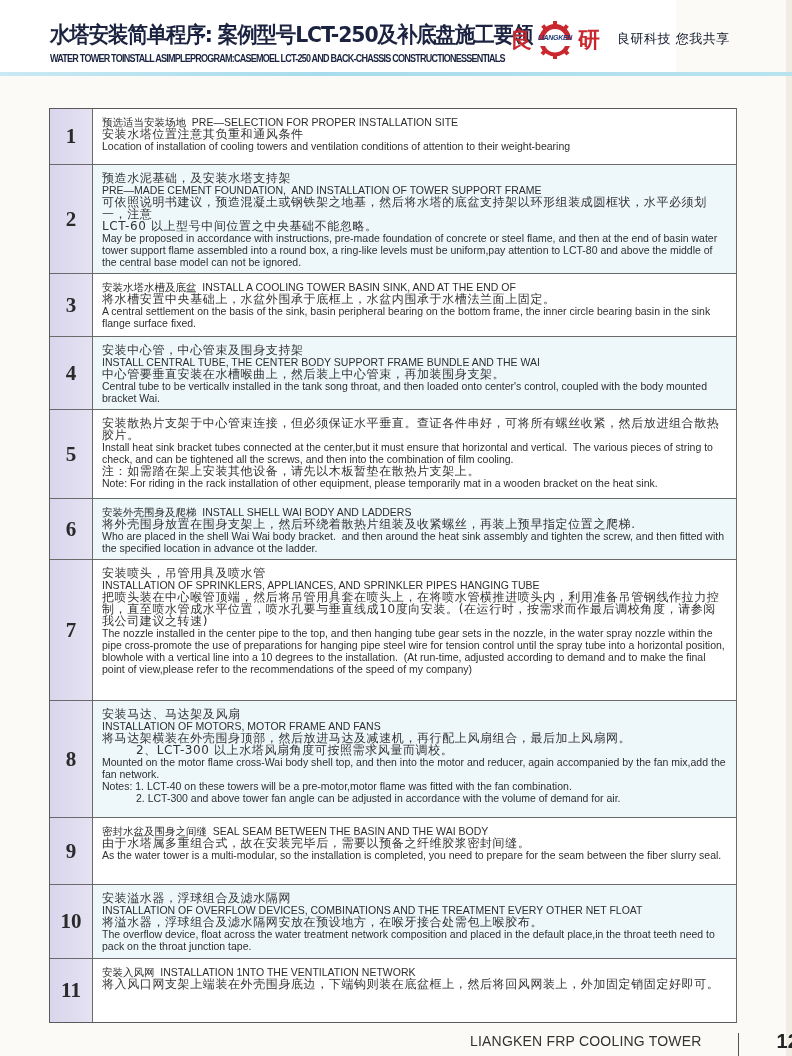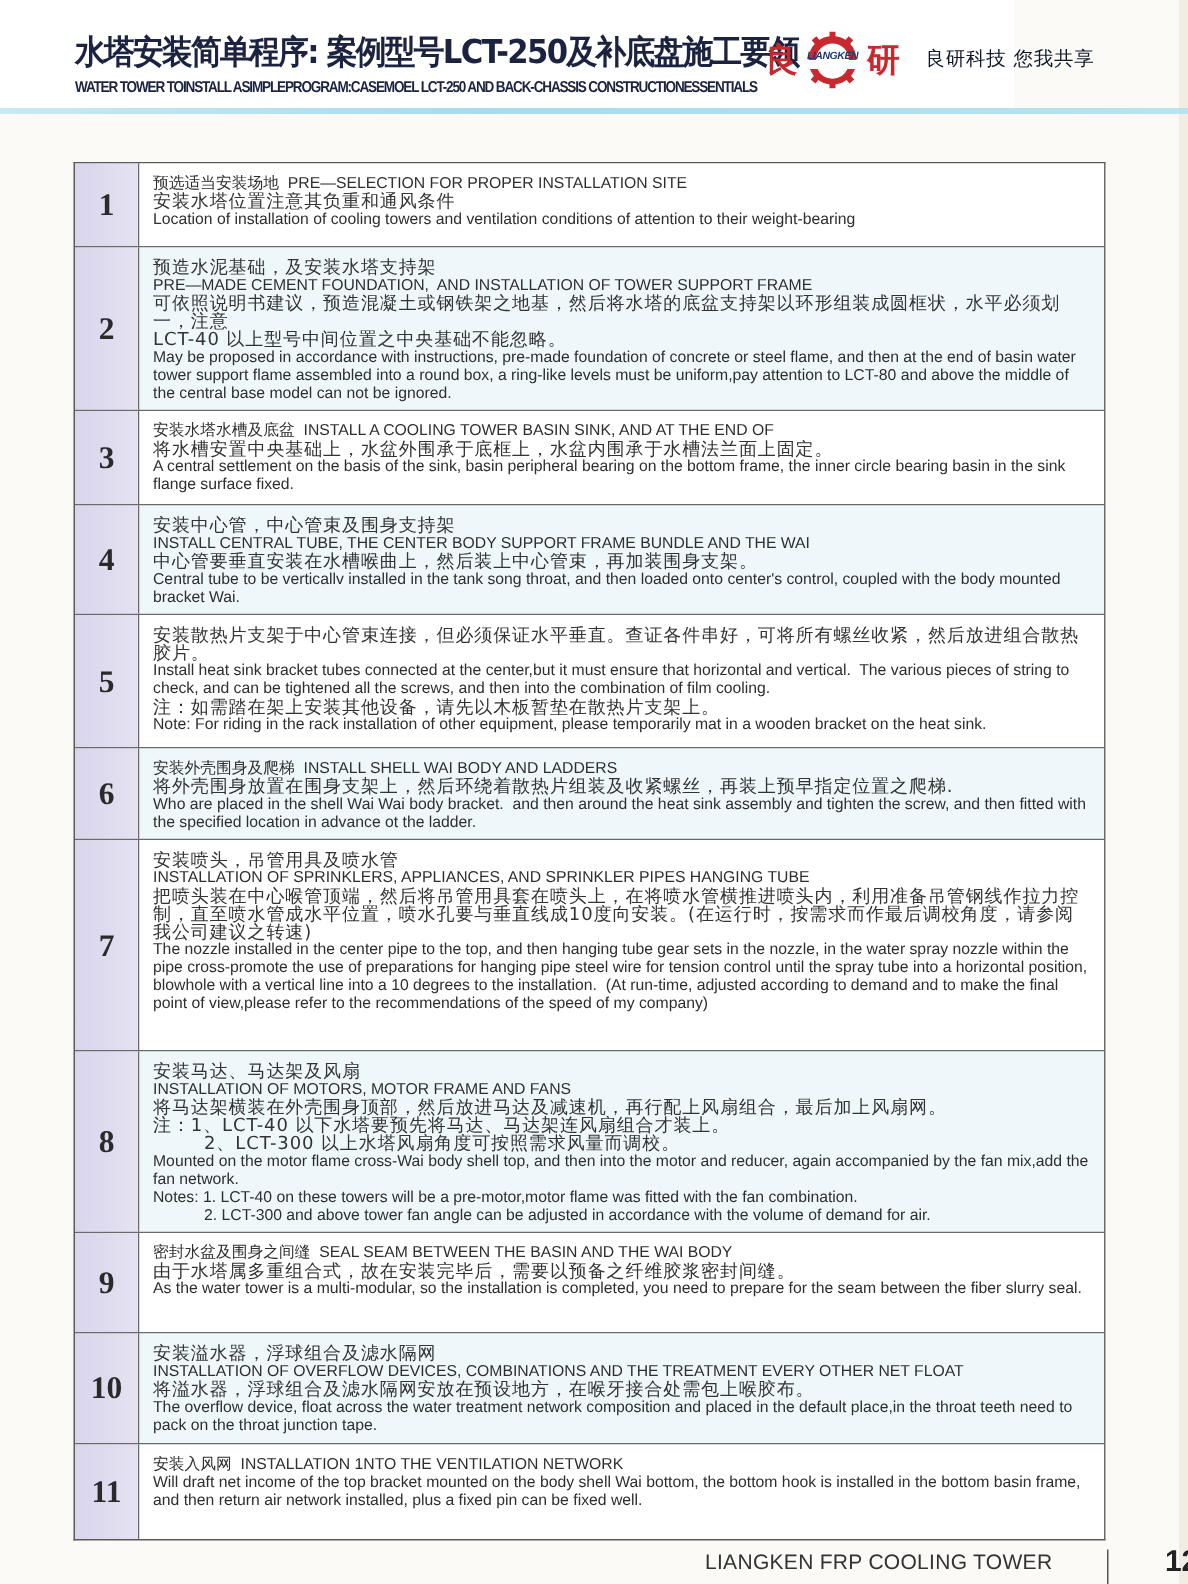--- a/index.html
+++ b/index.html
@@ -113,21 +113,21 @@
         <span class="line cn">安装水塔位置注意其负重和通风条件</span>
         <span class="line en">Location of installation of cooling towers and ventilation conditions of attention to their weight-bearing</span>
       </div>
     </div>
     <div class="step-row even" style="min-height: 97px;">
       <div class="step-num">2</div>
       <div class="step-body">
         <span class="line cn">预造水泥基础，及安装水塔支持架</span>
         <span class="line en">PRE—MADE CEMENT FOUNDATION,  AND INSTALLATION OF TOWER SUPPORT FRAME</span>
         <span class="line cn">可依照说明书建议，预造混凝土或钢铁架之地基，然后将水塔的底盆支持架以环形组装成圆框状，水平必须划一，注意</span>
-        <span class="line cn">LCT-40 以上型号中间位置之中央基础不能忽略。</span>
+        <span class="line cn">LCT-60 以上型号中间位置之中央基础不能忽略。</span>
         <span class="line en">May be proposed in accordance with instructions, pre-made foundation of concrete or steel flame, and then at the end of basin water tower support flame assembled into a round box, a ring-like levels must be uniform,pay attention to LCT-80 and above the middle of the central base model can not be ignored.</span>
       </div>
     </div>
     <div class="step-row odd" style="min-height: 63px;">
       <div class="step-num">3</div>
       <div class="step-body">
         <span class="line en">安装水塔水槽及底盆  INSTALL A COOLING TOWER BASIN SINK, AND AT THE END OF</span>
         <span class="line cn">将水槽安置中央基础上，水盆外围承于底框上，水盆内围承于水槽法兰面上固定。</span>
         <span class="line en">A central settlement on the basis of the sink, basin peripheral bearing on the bottom frame, the inner circle bearing basin in the sink flange surface fixed.</span>
       </div>
@@ -166,21 +166,20 @@
         <span class="line cn">把喷头装在中心喉管顶端，然后将吊管用具套在喷头上，在将喷水管横推进喷头内，利用准备吊管钢线作拉力控制，直至喷水管成水平位置，喷水孔要与垂直线成10度向安装。(在运行时，按需求而作最后调校角度，请参阅我公司建议之转速)</span>
         <span class="line en">The nozzle installed in the center pipe to the top, and then hanging tube gear sets in the nozzle, in the water spray nozzle within the pipe cross-promote the use of preparations for hanging pipe steel wire for tension control until the spray tube into a horizontal position, blowhole with a vertical line into a 10 degrees to the installation.  (At run-time, adjusted according to demand and to make the final point of view,please refer to the recommendations of the speed of my company)</span>
       </div>
     </div>
     <div class="step-row even" style="min-height: 117px;">
       <div class="step-num">8</div>
       <div class="step-body">
         <span class="line cn">安装马达、马达架及风扇</span>
         <span class="line en">INSTALLATION OF MOTORS, MOTOR FRAME AND FANS</span>
         <span class="line cn">将马达架横装在外壳围身顶部，然后放进马达及减速机，再行配上风扇组合，最后加上风扇网。</span>
-        <span class="line cn">注：1、LCT-40 以下水塔要预先将马达、马达架连风扇组合才装上。</span>
         <span class="line cn indent">2、LCT-300 以上水塔风扇角度可按照需求风量而调校。</span>
         <span class="line en">Mounted on the motor flame cross-Wai body shell top, and then into the motor and reducer, again accompanied by the fan mix,add the fan network.</span>
         <span class="line en">Notes: 1. LCT-40 on these towers will be a pre-motor,motor flame was fitted with the fan combination.</span>
         <span class="line en indent">2. LCT-300 and above tower fan angle can be adjusted in accordance with the volume of demand for air.</span>
       </div>
     </div>
     <div class="step-row odd" style="min-height: 67px;">
       <div class="step-num">9</div>
       <div class="step-body">
         <span class="line en">密封水盆及围身之间缝  SEAL SEAM BETWEEN THE BASIN AND THE WAI BODY</span>
@@ -194,21 +193,21 @@
         <span class="line cn">安装溢水器，浮球组合及滤水隔网</span>
         <span class="line en">INSTALLATION OF OVERFLOW DEVICES, COMBINATIONS AND THE TREATMENT EVERY OTHER NET FLOAT</span>
         <span class="line cn">将溢水器，浮球组合及滤水隔网安放在预设地方，在喉牙接合处需包上喉胶布。</span>
         <span class="line en">The overflow device, float across the water treatment network composition and placed in the default place,in the throat teeth need to pack on the throat junction tape.</span>
       </div>
     </div>
     <div class="step-row odd" style="min-height: 64px;">
       <div class="step-num">11</div>
       <div class="step-body">
         <span class="line en">安装入风网  INSTALLATION 1NTO THE VENTILATION NETWORK</span>
-        <span class="line en">Will draft net income of the top bracket mounted on the body shell Wai bottom, the bottom hook is installed in the bottom basin frame, and then return air network installed, plus a fixed pin can be fixed well.</span>
+        <span class="line cn">将入风口网支架上端装在外壳围身底边，下端钩则装在底盆框上，然后将回风网装上，外加固定销固定好即可。</span>
       </div>
     </div>
   </div>
 
 <div class="footer">
   <span class="footer-text">LIANGKEN FRP COOLING TOWER</span>
   <span class="footer-sep"></span>
   <span class="footer-page">12</span>
 </div>
 

